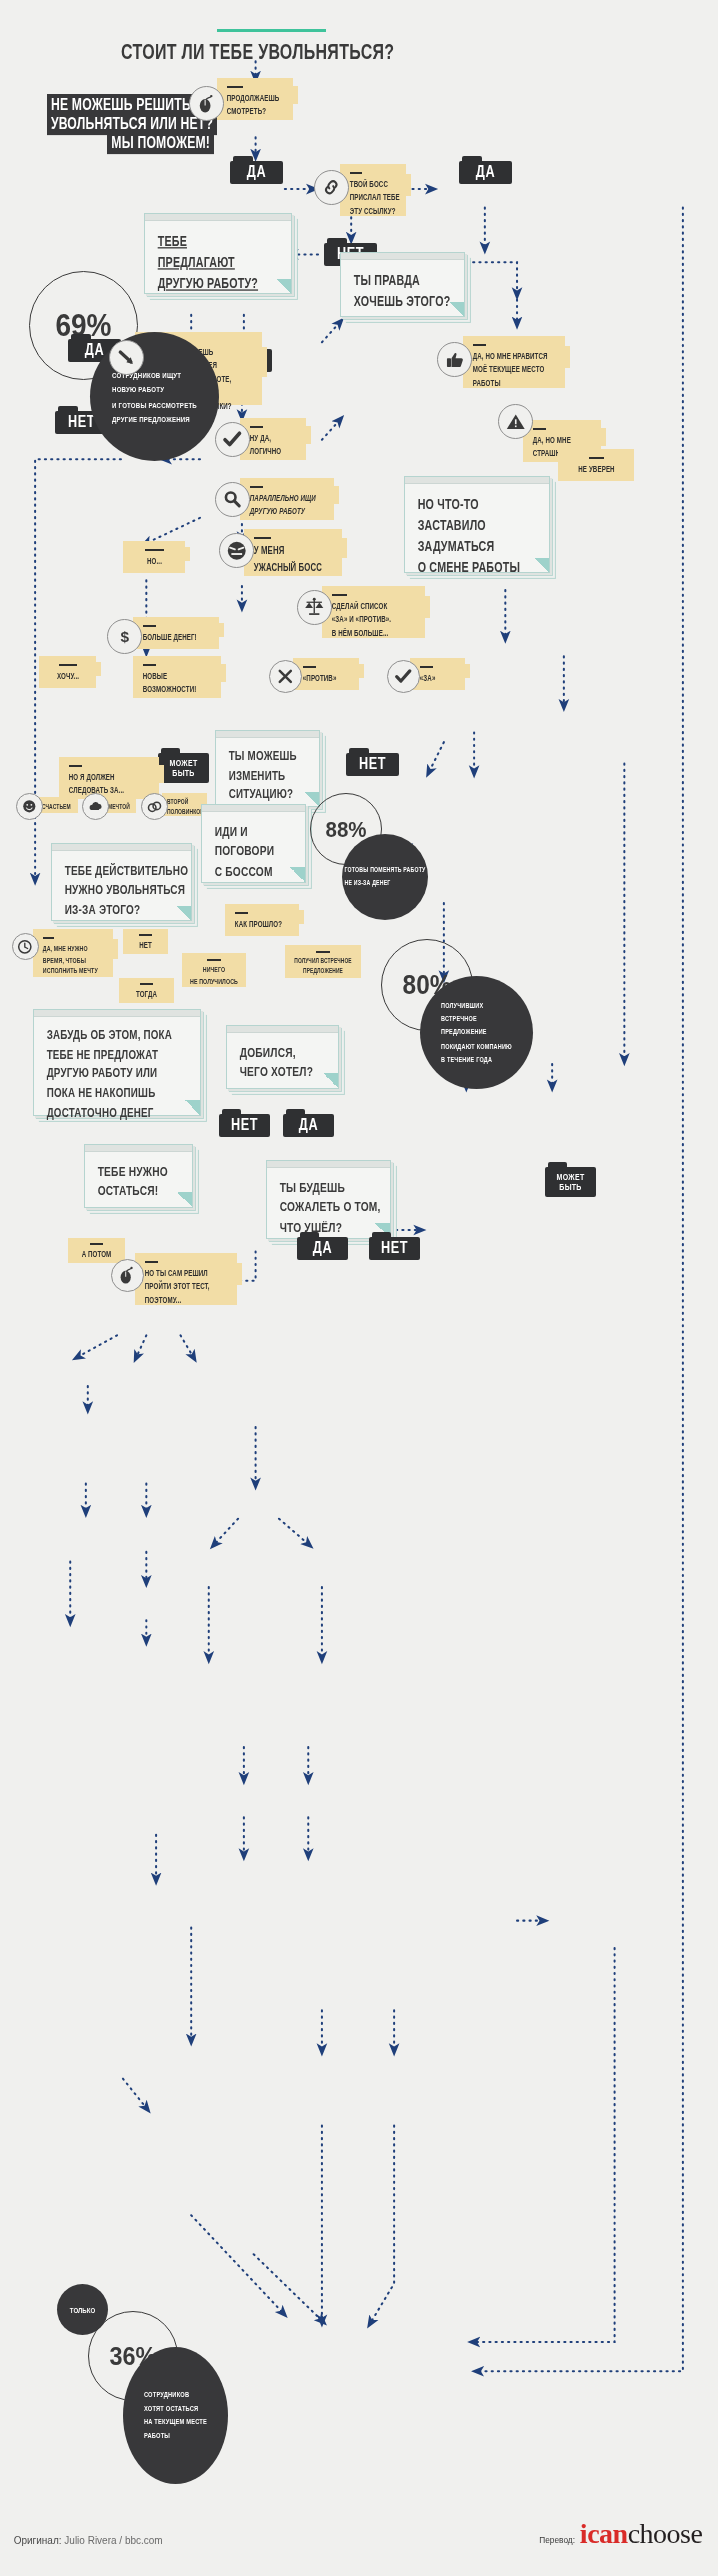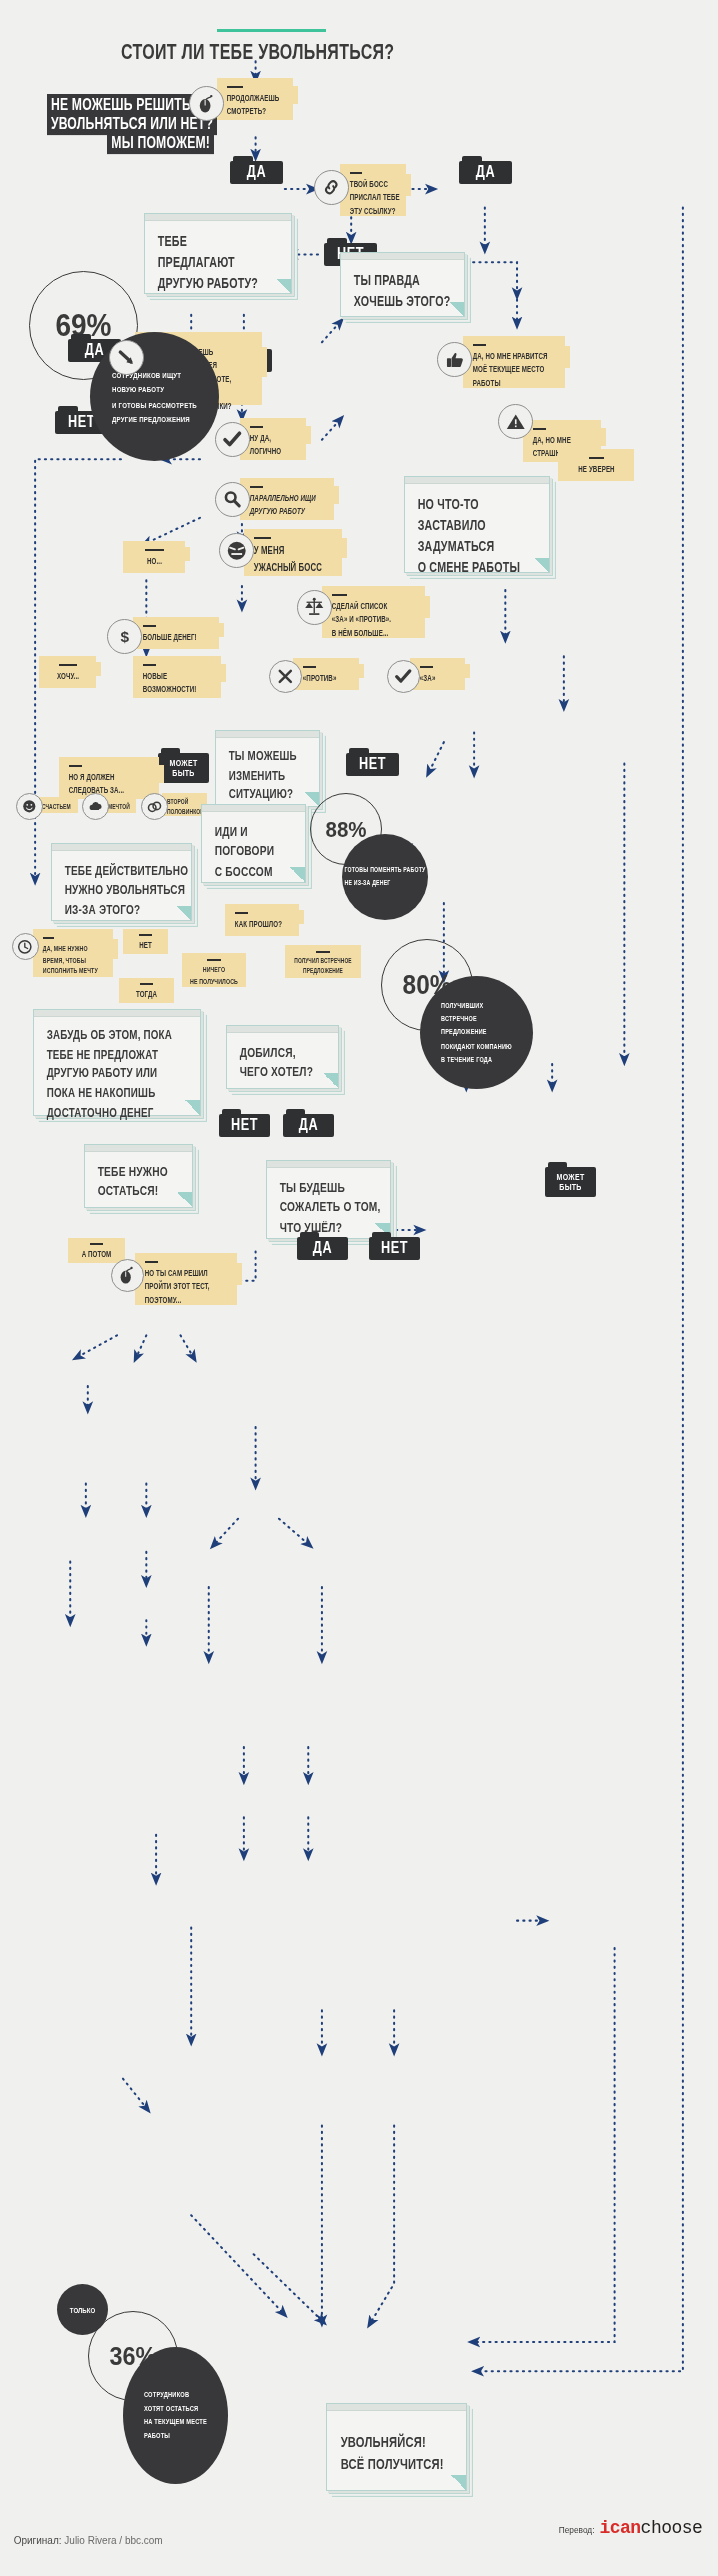--- a/index.html
+++ b/index.html
@@ -131,21 +131,21 @@
   .minilabel span{ display:block; transform:scaleY(1.25); }
 
   
   .footer-left {
     position:absolute; z-index:3; color:#4a4a4a; font-size:10px;margin-top:7px;
   }
   .footer-right {
     position:absolute; z-index:3; color:#3a3a3a; font-size:8.3px;
     display:flex; align-items:baseline; gap:4.9px;
   }
-  .logo { font-family:Liberation Mono, monospace; font-size:18px; font-weight:bold; letter-spacing:-0.5px; }
+  .logo { font-family:Liberation Serif, serif; font-size:28px; font-weight:bold; letter-spacing:-0.5px; }
   .logo .ican { color:#d92b28; }
   .logo .choose { color:#231f20; font-weight:normal; }
 </style>
 </head>
 <body>
 
 <div id="stage">
 
   <svg id="wires" viewBox="0 0 736 2639">
     <defs>
@@ -331,21 +331,21 @@
       </div>
   </div>
 
   <div class="folder" style="left:324px; top:238px; width:53px;">
     <div class="tab"></div>
     <div class="body">
         <span>НЕТ</span>
       </div>
   </div>
 
-  <div class="paper" style="left:144px; top:213px; width:148px;">
+  <div class="paper" style="left:144px; top:213px; width:148px;text-decoration:underline;">
     <div class="hdrbar"></div>
     <span class="txt" style="margin-top:3.9px;">
       <div>ТЕБЕ</div>
       <div>ПРЕДЛАГАЮТ</div>
       <div>ДРУГУЮ РАБОТУ?</div>
     </span>
     <div class="fold"></div>
   </div>
 
   <div class="statring" style="left:29px; top:271px; width:109px; height:109px; font-size:28px;">
@@ -851,28 +851,20 @@
   </div>
   <div class="statblob" style="left:123px; top:2347px; width:105px; height:137px; font-size:5.7px;">
     <span class="txt">
       <div>СОТРУДНИКОВ</div>
       <div>ХОТЯТ ОСТАТЬСЯ</div>
       <div>НА ТЕКУЩЕМ МЕСТЕ</div>
       <div>РАБОТЫ</div>
     </span>
   </div>
 
-  <div class="paper" style="left:326px; top:2403px; width:141px; font-size:11.2px; padding:13.7px 13.7px 25px 13.7px;">
-    <div class="hdrbar"></div>
-    <span class="txt" style="margin-top:13.7px;">
-      <div>УВОЛЬНЯЙСЯ!</div>
-      <div>ВСЁ ПОЛУЧИТСЯ!</div>
-    </span>
-    <div class="fold"></div>
-  </div>
 
   <div class="footer-left" style="left:13.7px; top:2528px;">
     <span>Оригинал:</span>
     <span style="color:#6a6a6a;">Julio Rivera / bbc.com</span>
   </div>
   <div class="footer-right" style="right:15.6px; top:2518px;">
     <span>Перевод:</span>
     <span class="logo"><span class="ican">ican</span><span class="choose">choose</span></span>
   </div>
 

